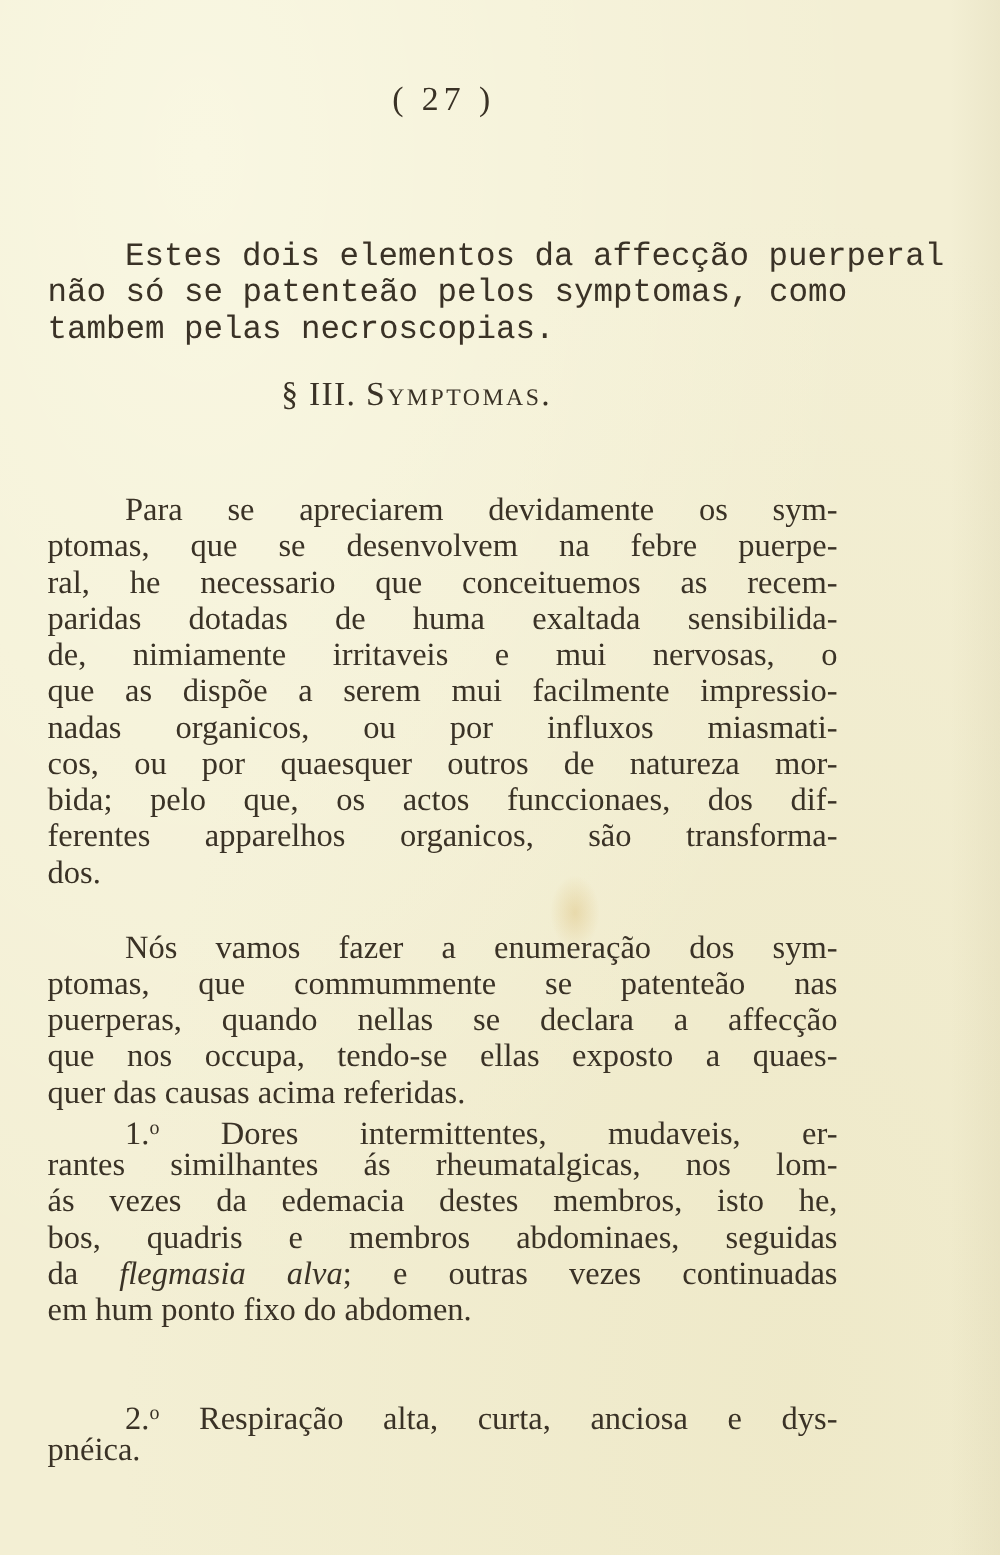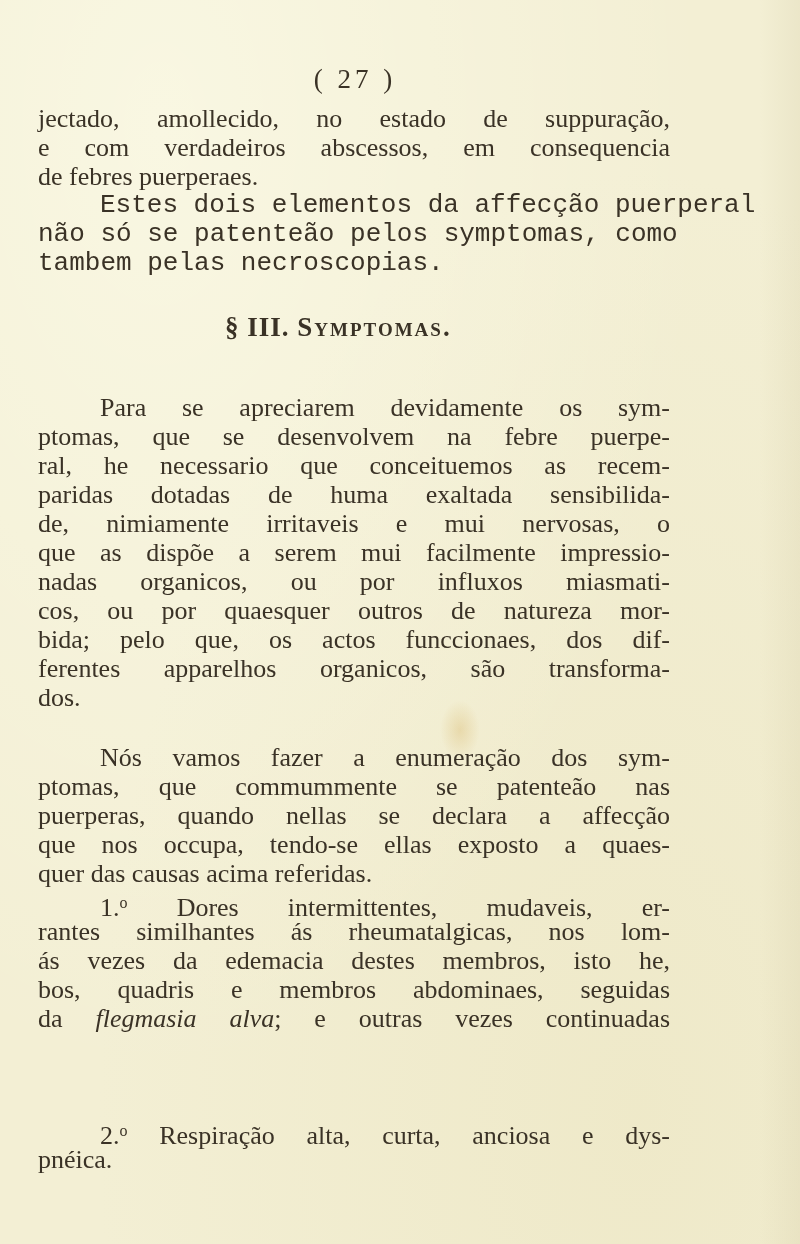--- a/index.html
+++ b/index.html
@@ -49,26 +49,25 @@
     height: 29px;
   }
   .line.last {
     text-align-last: left;
   }
   .line.indent {
     padding-left: 62px;
   }
   .heading {
     position: absolute;
-    top: 312px;
+    top: 300px;
     left: 225px;
     font-size: 27px;
     letter-spacing: 1px;
     white-space: nowrap;
-    font-weight: bold;
   }
   .heading .sc {
     font-variant: small-caps;
     font-size: 27px;
     letter-spacing: 2px;
   }
   em.italic {
     font-style: italic;
   }
   sup.ord {
@@ -84,25 +83,20 @@
 </head>
 <body>
 
 <div class="page">
 
   <div class="stain" style="left:440px; top:700px; width:40px; height:60px; background:radial-gradient(rgba(214,180,100,0.35), rgba(0,0,0,0) 70%);"></div>
   <div class="stain" style="left:760px; top:0; width:40px; height:1244px; border-radius:0; background:linear-gradient(90deg, rgba(0,0,0,0), rgba(200,190,150,0.18));"></div>
 
   <div class="page-number">( 27 )</div>
 
-  <div class="block" style="top:104px;">
-    <span class="line">jectado, amollecido, no estado de suppuração,</span>
-    <span class="line">e com verdadeiros abscessos, em consequencia</span>
-    <span class="line last">de febres puerperaes.</span>
-  </div>
 
   <div class="block" style="top:191px;font-family:Liberation Mono, monospace;">
     <span class="line indent">Estes dois elementos da affecção puerperal</span>
     <span class="line">não só se patenteão pelos symptomas, como</span>
     <span class="line last">tambem pelas necroscopias.</span>
   </div>
 
   <div class="heading">
     <span>§ III.</span>
     <span class="sc">Symptomas.</span>
@@ -129,20 +123,21 @@
     <span class="line">que nos occupa, tendo-se ellas exposto a quaes-</span>
     <span class="line last">quer das causas acima referidas.</span>
   </div>
 
   <div class="block" style="top:888px;">
     <span class="line indent"><span>1.</span><sup class="ord">o</sup> <span>Dores intermittentes, mudaveis, er-</span></span>
     <span class="line">rantes similhantes ás rheumatalgicas, nos lom-</span>
     <span class="line">ás vezes da edemacia destes membros, isto he,</span>
     <span class="line">bos, quadris e membros abdominaes, seguidas</span>
     <span class="line"><span>da</span> <em class="italic">flegmasia alva</em><span>; e outras vezes continuadas</span></span>
+    <span class="line last">em hum ponto fixo do abdomen.</span>
   </div>
 
   <div class="block" style="top:1104px;margin-top:12px;">
     <span class="line indent"><span>2.</span><sup class="ord">o</sup> <span>Respiração alta, curta, anciosa e dys-</span></span>
     <span class="line last">pnéica.</span>
   </div>
 
 </div>
 
 </body></html>

